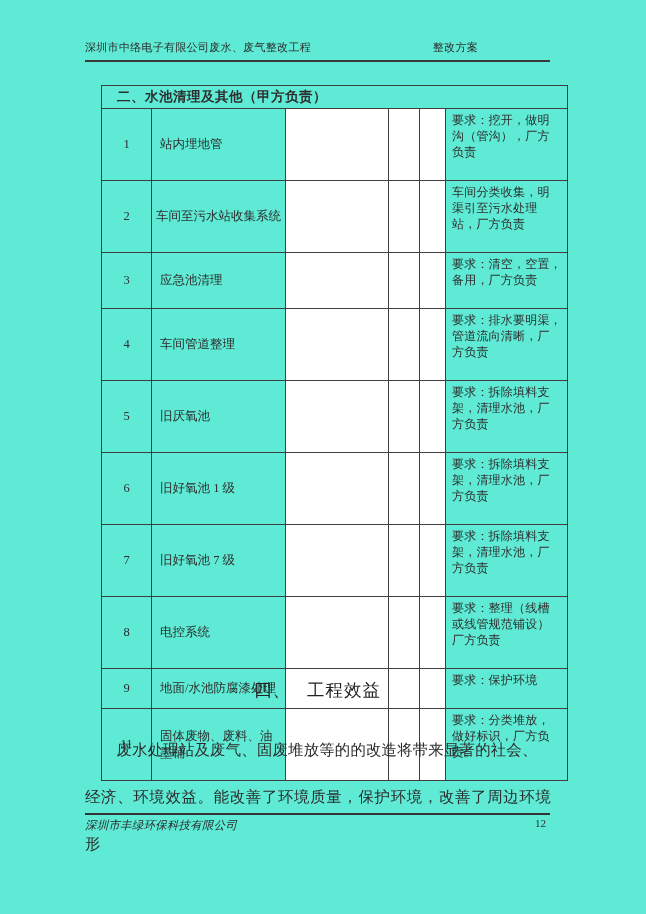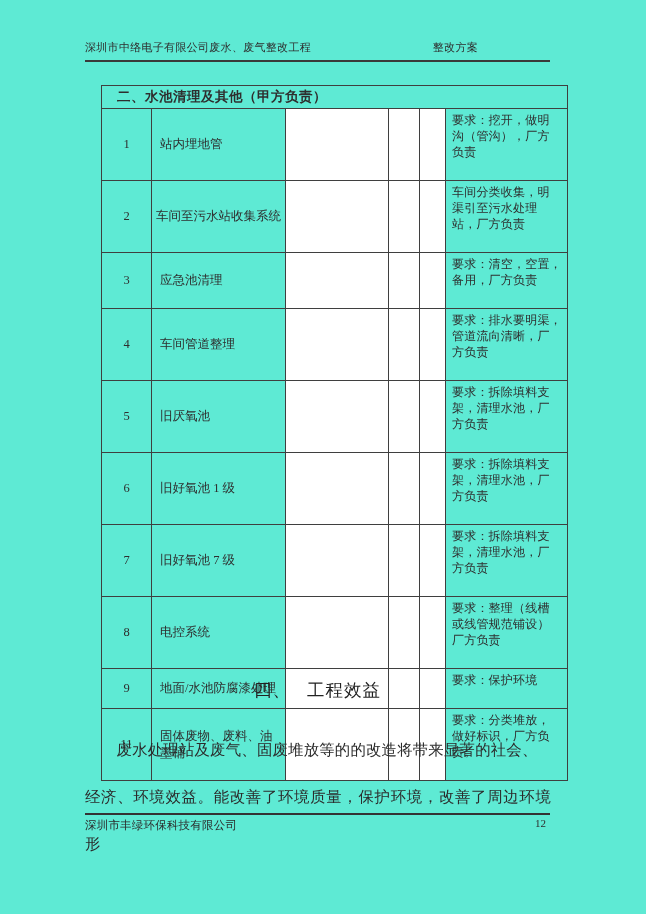--- a/index.html
+++ b/index.html
@@ -130,20 +130,21 @@
     padding-top: 3px;
   }
   .page-number {
     position: absolute;
     top: 2px;
     right: 4px;
     font-size: 11px;
     font-style: normal;
   }
   .footer-line {
+    font-style: italic;
     font-size: 11.5px;
     line-height: 14px;
     letter-spacing: 0.2px;
     color: #2b2b2b;
   }
   .footer-line.en {
     font-size: 11px;
   }
   .footer-line .addr-label {
     font-weight: bold;

